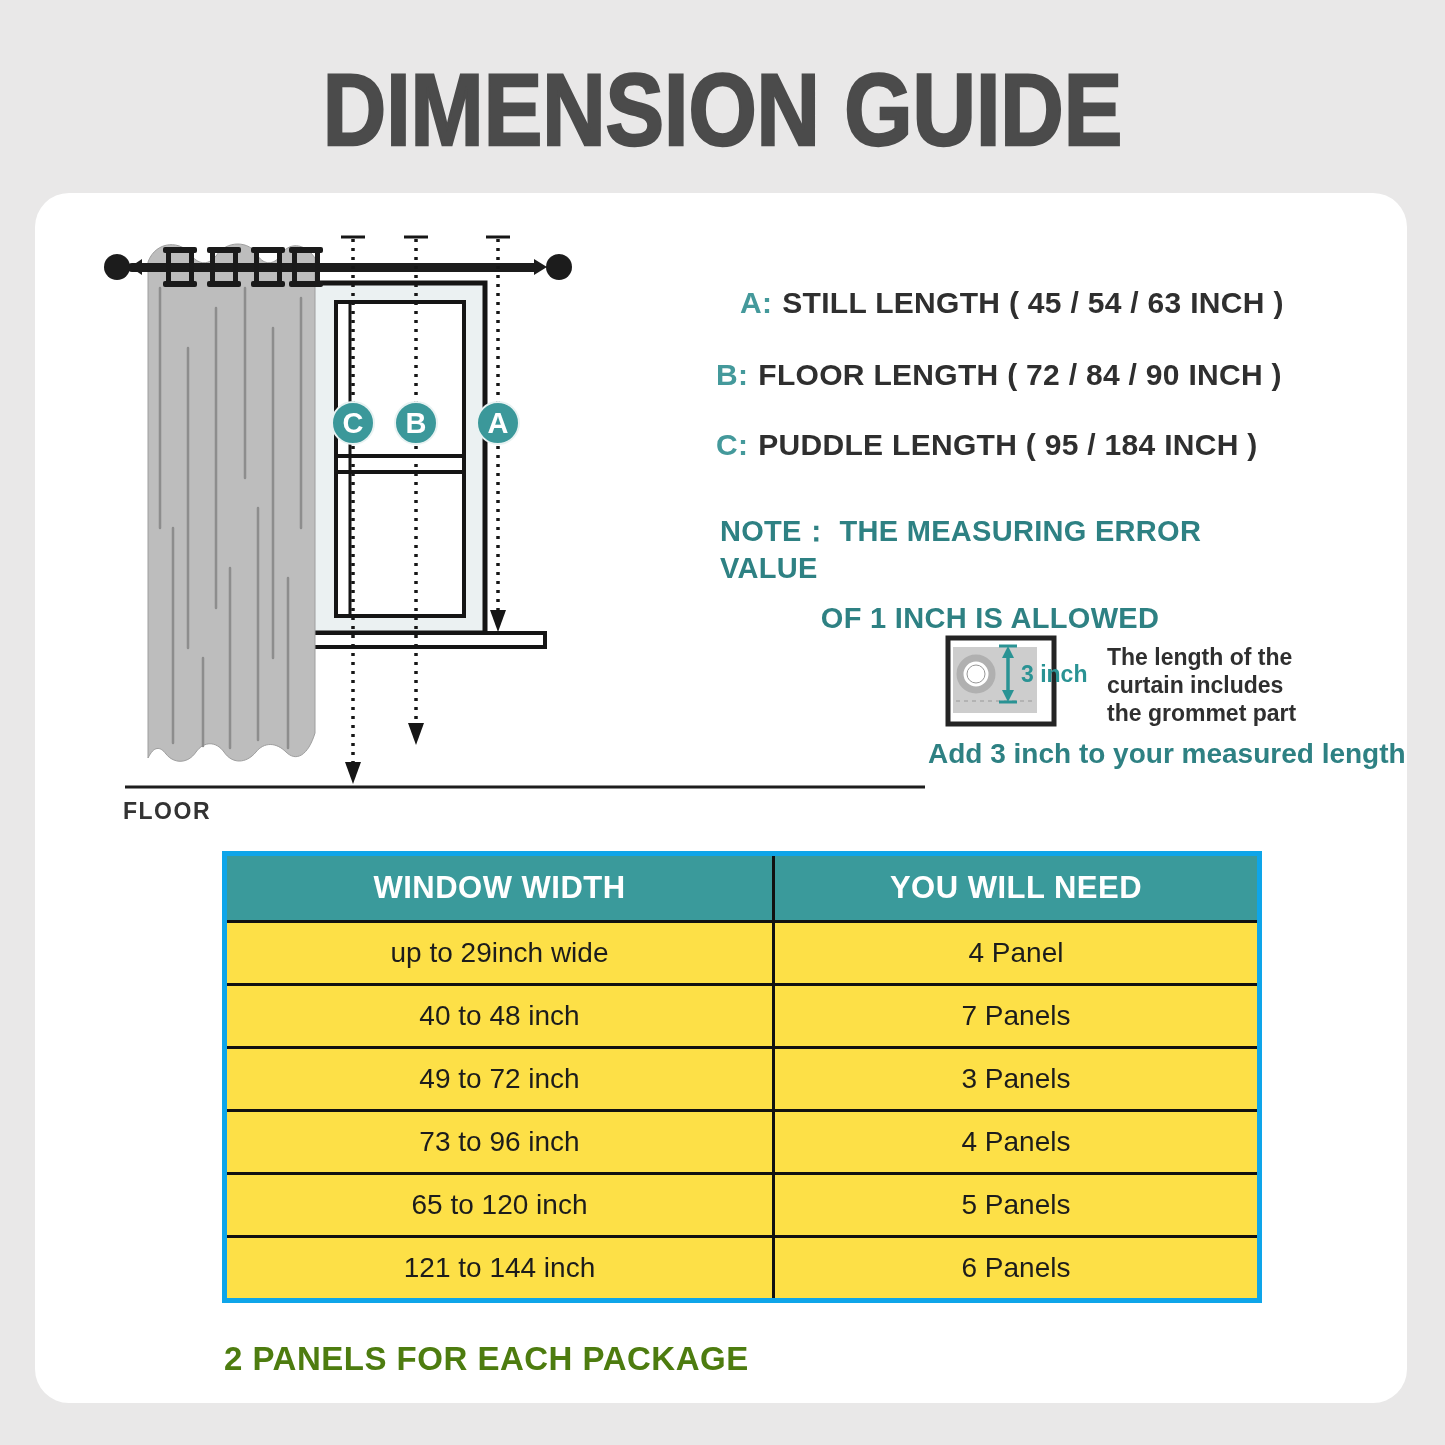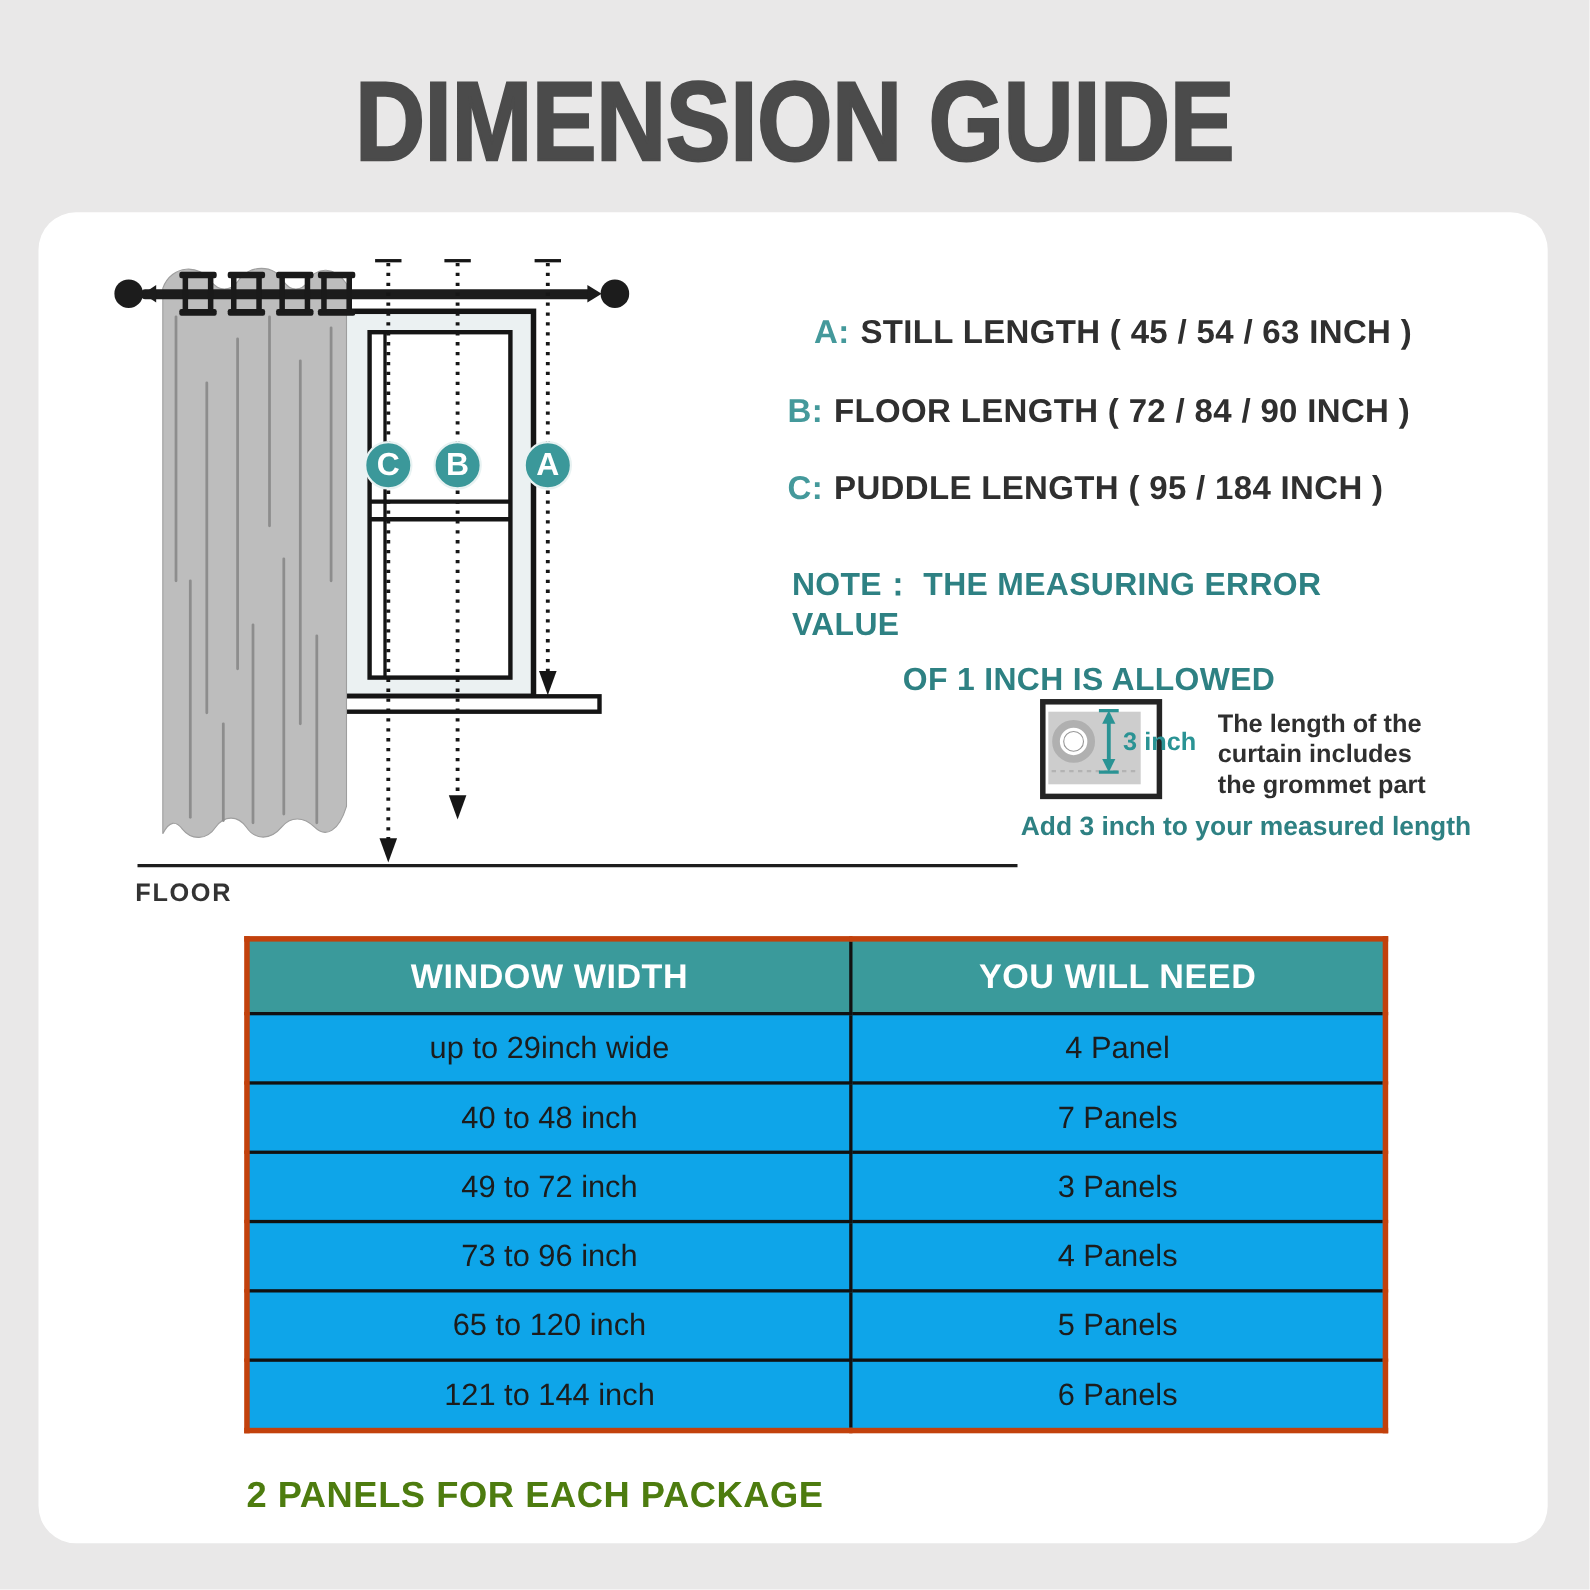--- a/index.html
+++ b/index.html
@@ -29,36 +29,36 @@
     position:absolute;left:720px;top:512px;width:540px;
     color:#2e8183;font-weight:700;font-size:29px;letter-spacing:0.3px;
   }
   .note-line2{margin-top:17px;text-align:center;}
   .grommet-desc{
     position:absolute;left:1107px;top:643px;
     font-size:23px;line-height:28px;font-weight:600;color:#2f2f2f;white-space:nowrap;
   }
   .grommet-tip{
     position:absolute;left:928px;top:738px;
-    font-size:24px;font-weight:700;color:#2e8183;white-space:nowrap;
+    font-size:28px;font-weight:700;color:#2e8183;white-space:nowrap;
   }
   table.panel-table{
     position:absolute;left:222px;top:851px;width:1040px;
     border-collapse:collapse;table-layout:fixed;
   }
   table.panel-table,
   table.panel-table th,
   table.panel-table td{border:3px solid #111;}
-  table.panel-table{border:5px solid #c2410c;}
+  table.panel-table{border:5px solid #0ea5e9;}
   table.panel-table th{
     height:62px;background:#3a9a9b;color:#ffffff;
     font-size:31px;font-weight:700;letter-spacing:0.5px;text-align:center;
   }
   table.panel-table td{
-    height:58px;background:#0ea5e9;color:#1c1c1c;
+    height:58px;background:#fde047;color:#1c1c1c;
     font-size:28px;font-weight:500;text-align:center;
   }
   .col-width{width:543px;}
   .footnote{
     position:absolute;left:224px;top:1340px;
     font-size:33px;font-weight:700;color:#4d7c0f;letter-spacing:0.5px;white-space:nowrap;
   }
 </style>
 </head>
 <body>

